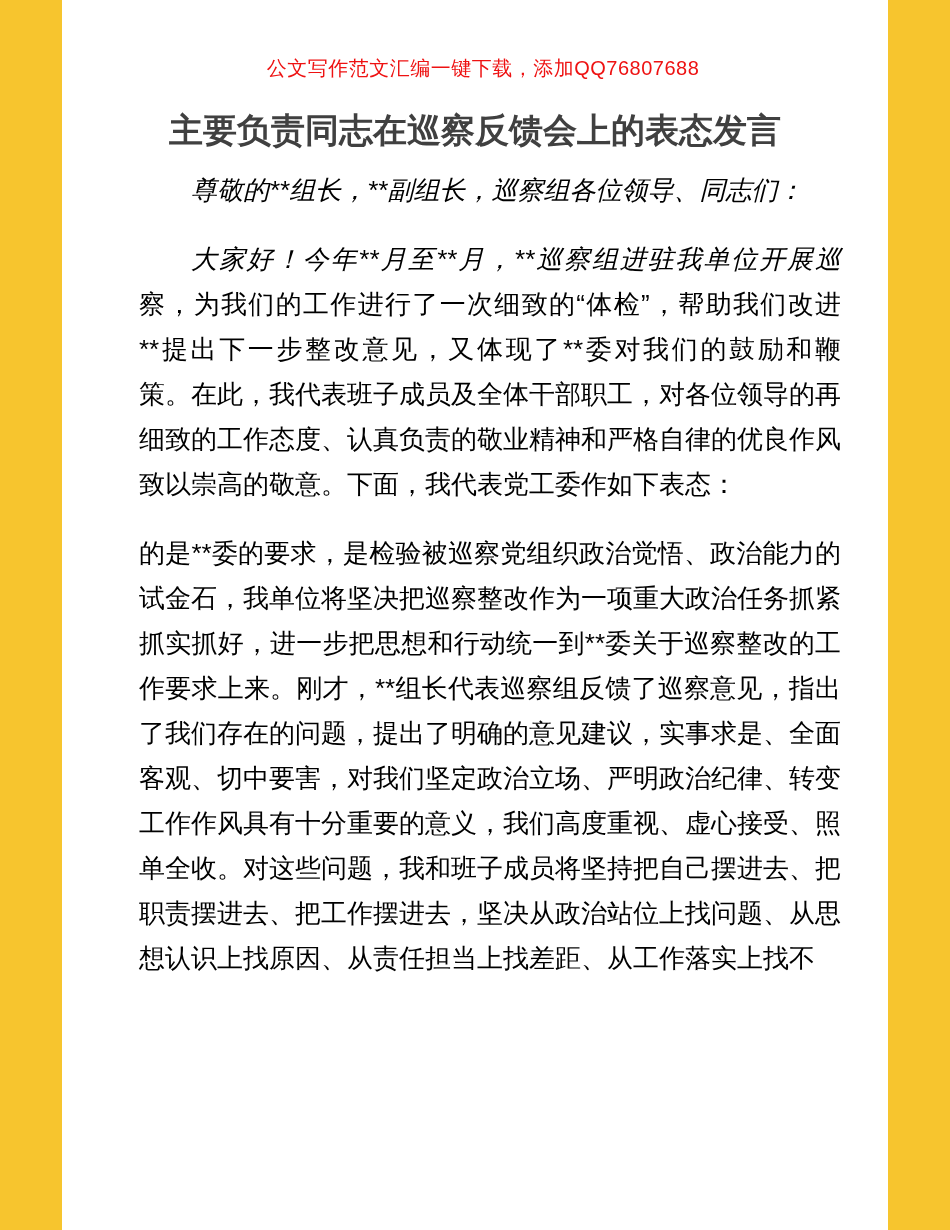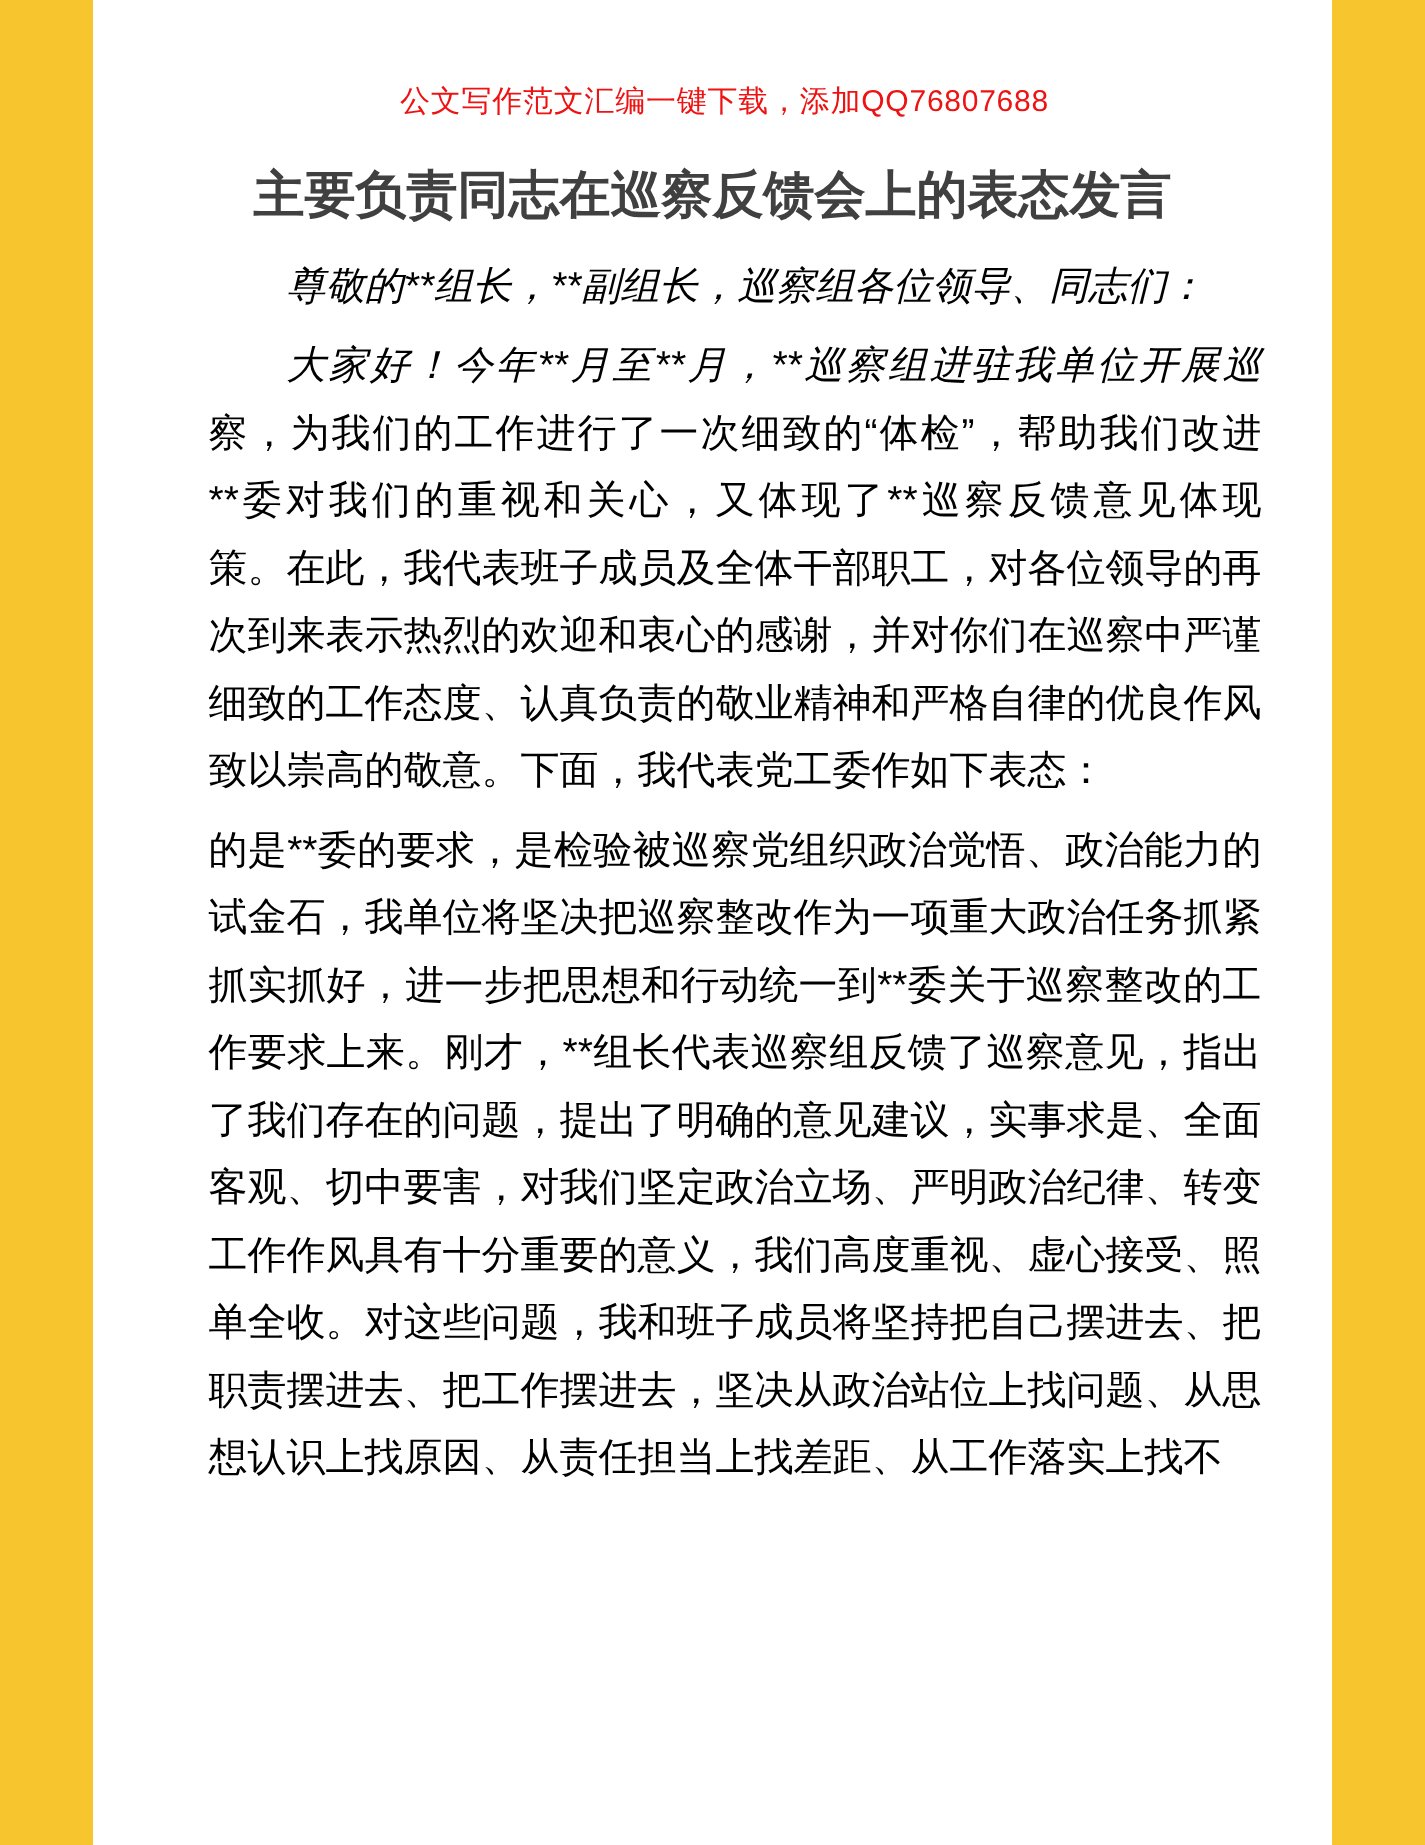--- a/index.html
+++ b/index.html
@@ -30,21 +30,21 @@
     text-align:center;
     font-size:34px;line-height:44px;
     font-weight:bold;color:#404040;
   }
   .content{
     margin:16px 0 0 77px;
     width:702px;
     font-size:26px;color:#000000;
   }
   .para{margin:0;}
-  .para + .para{margin-top:8px;}
+  .para + .para{margin-top:24px;}
   .line{
     line-height:45px;
     text-align:justify;
     text-align-last:justify;
     text-justify:inter-ideograph;
   }
   .line.indent{padding-left:52px;font-style:italic;}
   .line.last{text-align-last:left;}
 </style>
 </head>
@@ -54,23 +54,22 @@
   <div class="sheet">
     <div class="notice">公文写作范文汇编一键下载，添加QQ76807688</div>
     <h1 class="doc-title">主要负责同志在巡察反馈会上的表态发言</h1>
     <div class="content">
         <div class="para">
           <div class="line indent last">尊敬的**组长，**副组长，巡察组各位领导、同志们：</div>
         </div>
         <div class="para">
           <div class="line indent">大家好！今年**月至**月，**巡察组进驻我单位开展巡</div>
           <div class="line">察，为我们的工作进行了一次细致的“体检”，帮助我们改进</div>
-          <div class="line">**委对我们的重视和关心，又体现了**巡察反馈意见体现</div>
+          <div class="line">**提出下一步整改意见，又体现了**委对我们的鼓励和鞭</div>
           <div class="line">策。在此，我代表班子成员及全体干部职工，对各位领导的再</div>
-          <div class="line">次到来表示热烈的欢迎和衷心的感谢，并对你们在巡察中严谨</div>
           <div class="line">细致的工作态度、认真负责的敬业精神和严格自律的优良作风</div>
           <div class="line last">致以崇高的敬意。下面，我代表党工委作如下表态：</div>
         </div>
         <div class="para">
           <div class="line">的是**委的要求，是检验被巡察党组织政治觉悟、政治能力的</div>
           <div class="line">试金石，我单位将坚决把巡察整改作为一项重大政治任务抓紧</div>
           <div class="line">抓实抓好，进一步把思想和行动统一到**委关于巡察整改的工</div>
           <div class="line">作要求上来。刚才，**组长代表巡察组反馈了巡察意见，指出</div>
           <div class="line">了我们存在的问题，提出了明确的意见建议，实事求是、全面</div>
           <div class="line">客观、切中要害，对我们坚定政治立场、严明政治纪律、转变</div>

